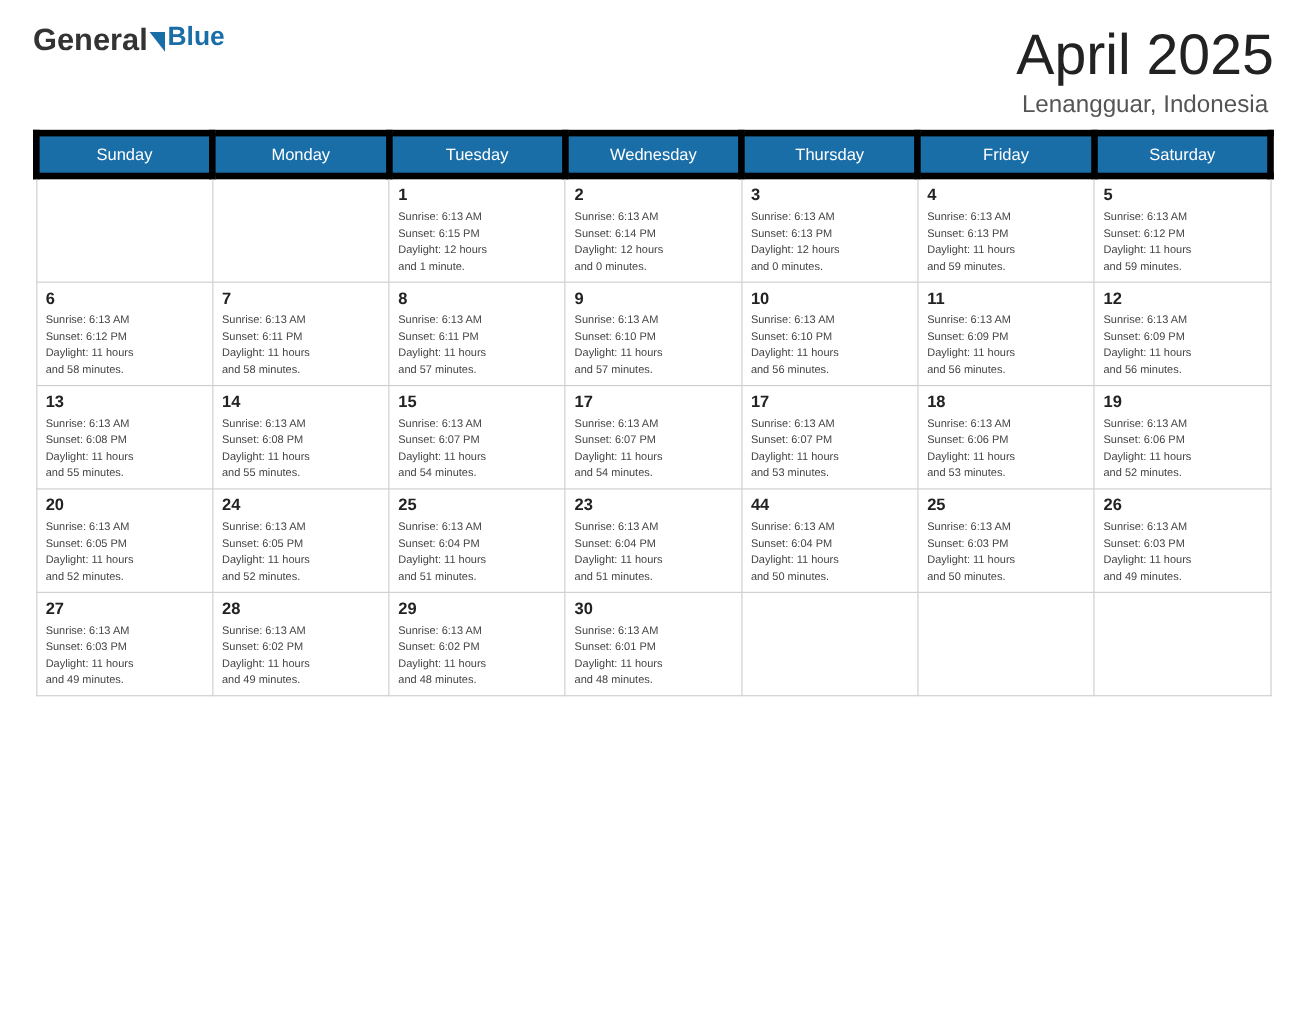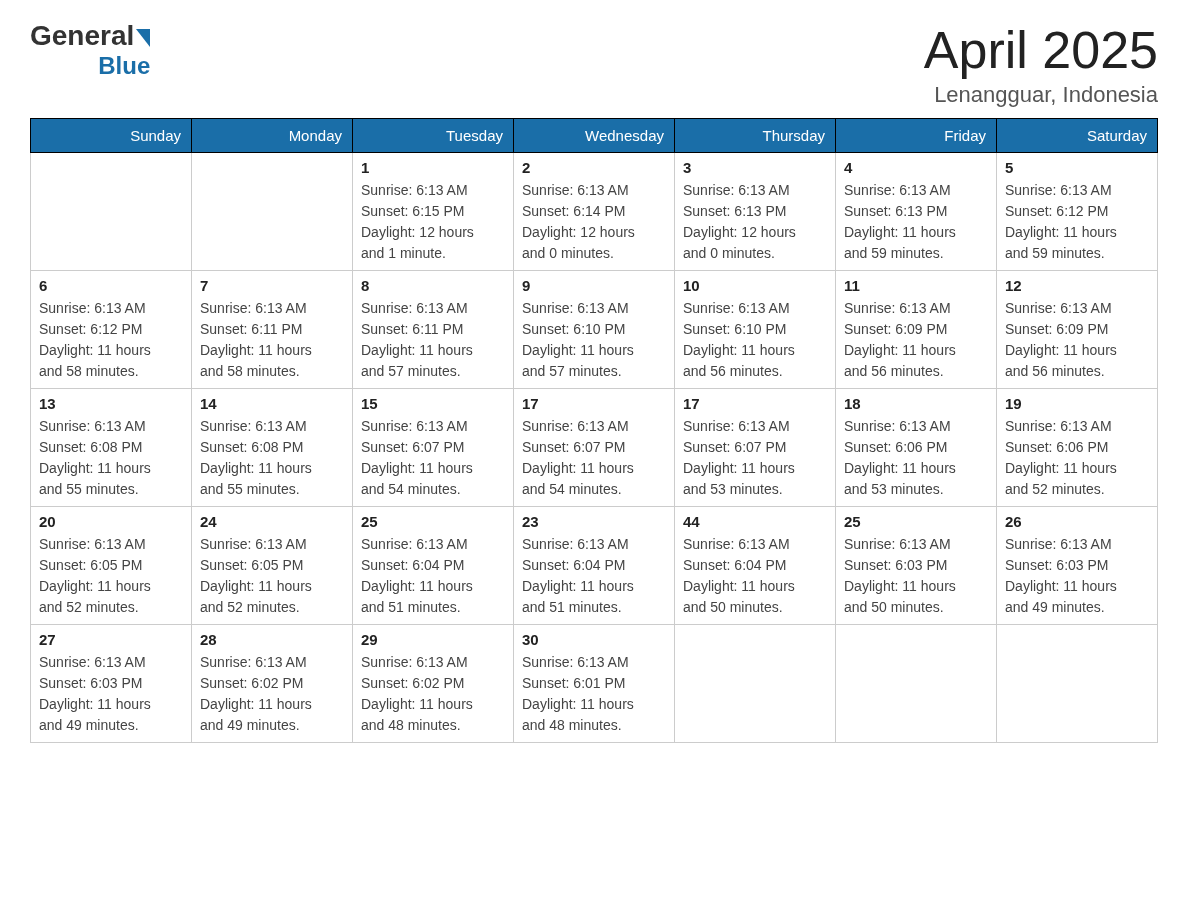--- a/index.html
+++ b/index.html
@@ -12,22 +12,22 @@
       min-height: 918px;
     }
     .header {
       display: flex;
       justify-content: space-between;
       align-items: flex-start;
       margin-bottom: 10px;
     }
     .logo {
       display: flex;
-      flex-direction: column;
-      align-items: flex-end;
+      flex-direction: row;
+      align-items: flex-start;
     }
     .logo-text {
       display: flex;
       align-items: center;
     }
     .logo-general {
       font-size: 28px;
       font-weight: bold;
       color: #333;
     }
@@ -39,62 +39,62 @@
       margin-left: 2px;
       margin-top: 4px;
     }
     .logo-blue {
       font-size: 24px;
       font-weight: bold;
       color: #1a6ea8;
       margin-left: 2px;
     }
     .title-block {
-      text-align: right;
+      text-align: center;
     }
     .month-title {
       font-size: 52px;
       font-weight: normal;
       color: #222;
     }
     .location {
       font-size: 22px;
       color: #555;
       margin-top: 2px;
     }
     .calendar {
       width: 100%;
       border-collapse: collapse;
       margin-top: 10px;
     }
     .calendar th {
       background-color: #1a6ea8;
       color: #fff;
       padding: 8px 10px;
-      text-align: right;
+      text-align: center;
       font-size: 15px;
       font-weight: normal;
-      border: 1px solid #000000;
+      border: 6px solid #000000;
     }
     .calendar td {
       border: 1px solid #ccc;
       vertical-align: top;
       padding: 6px 8px;
       width: 14.28%;
       min-height: 100px;
     }
     .day-number {
       font-size: 15px;
       font-weight: bold;
       color: #222;
       display: block;
       margin-bottom: 4px;
     }
     .day-info {
-      font-size: 14px;
+      font-size: 10px;
       color: #444;
       line-height: 1.5;
     }
     .calendar tr td:first-child .day-number,
     .calendar tr td:nth-child(7) .day-number {
       color: #222;
     }
     .empty-cell {
       background: #fff;
     }

